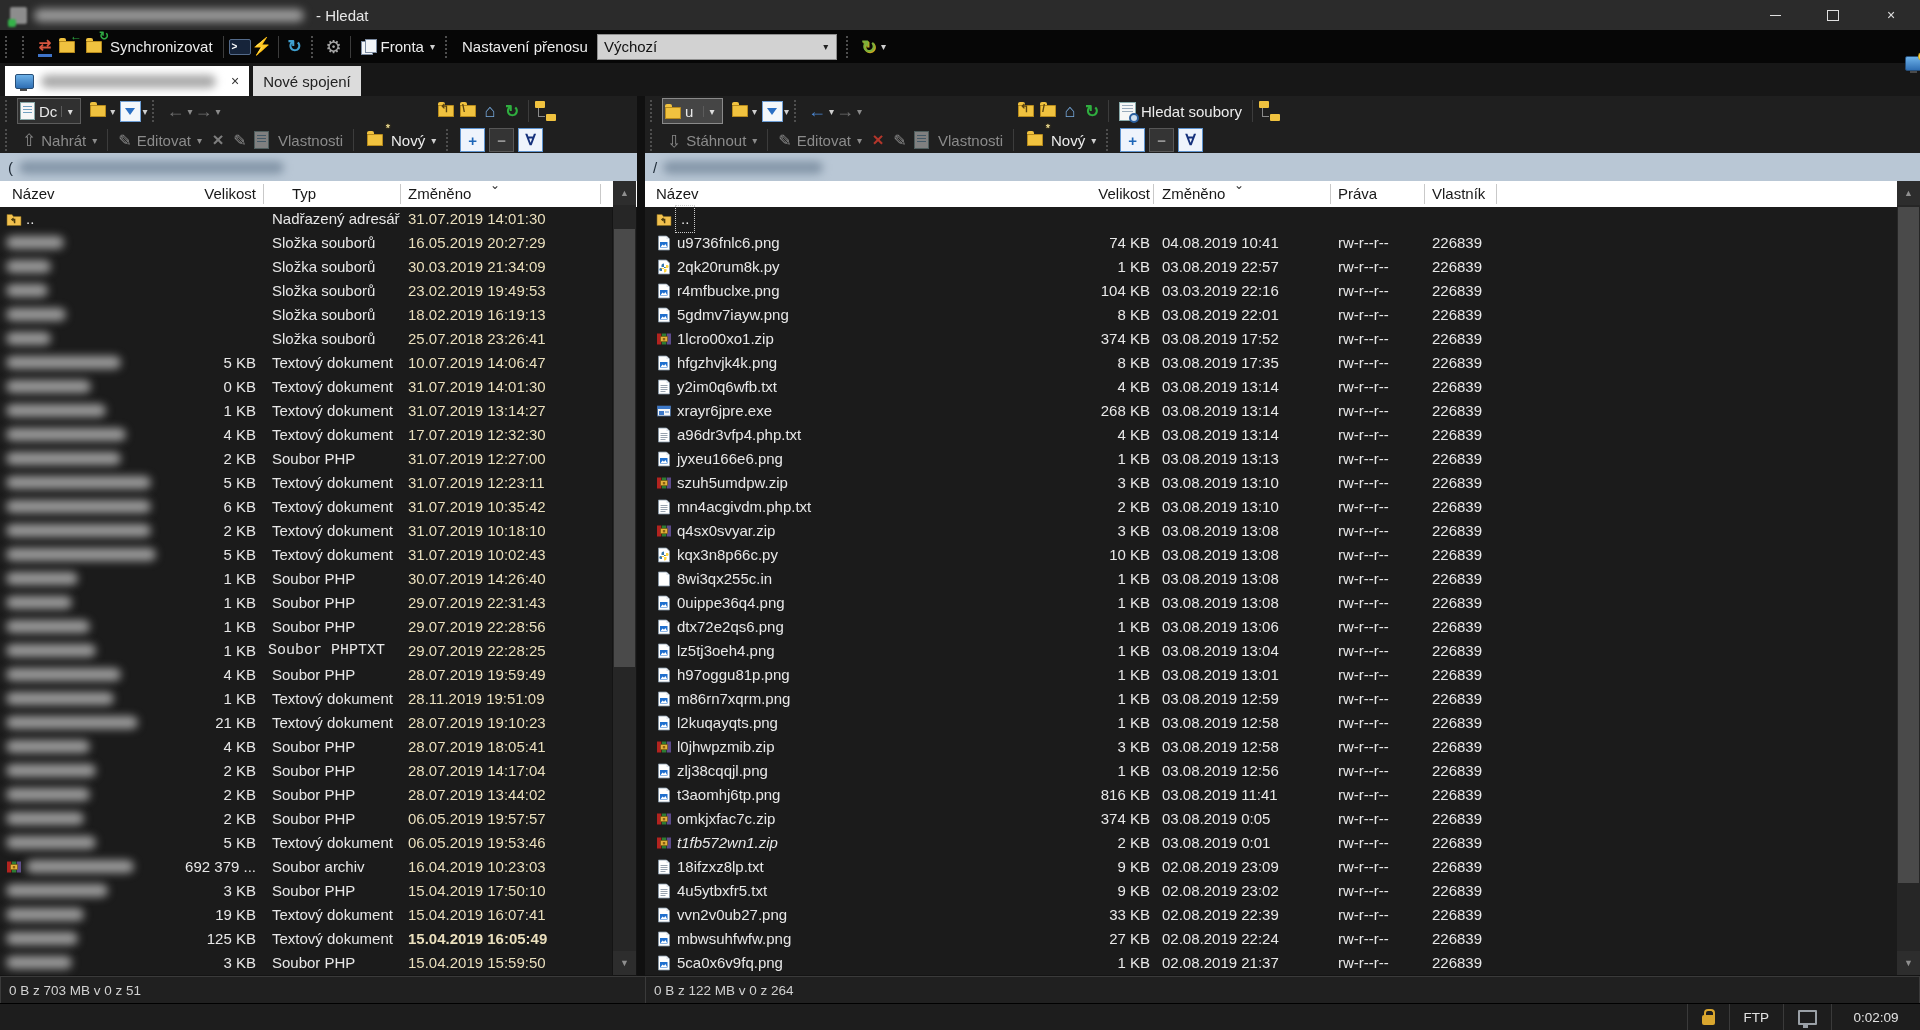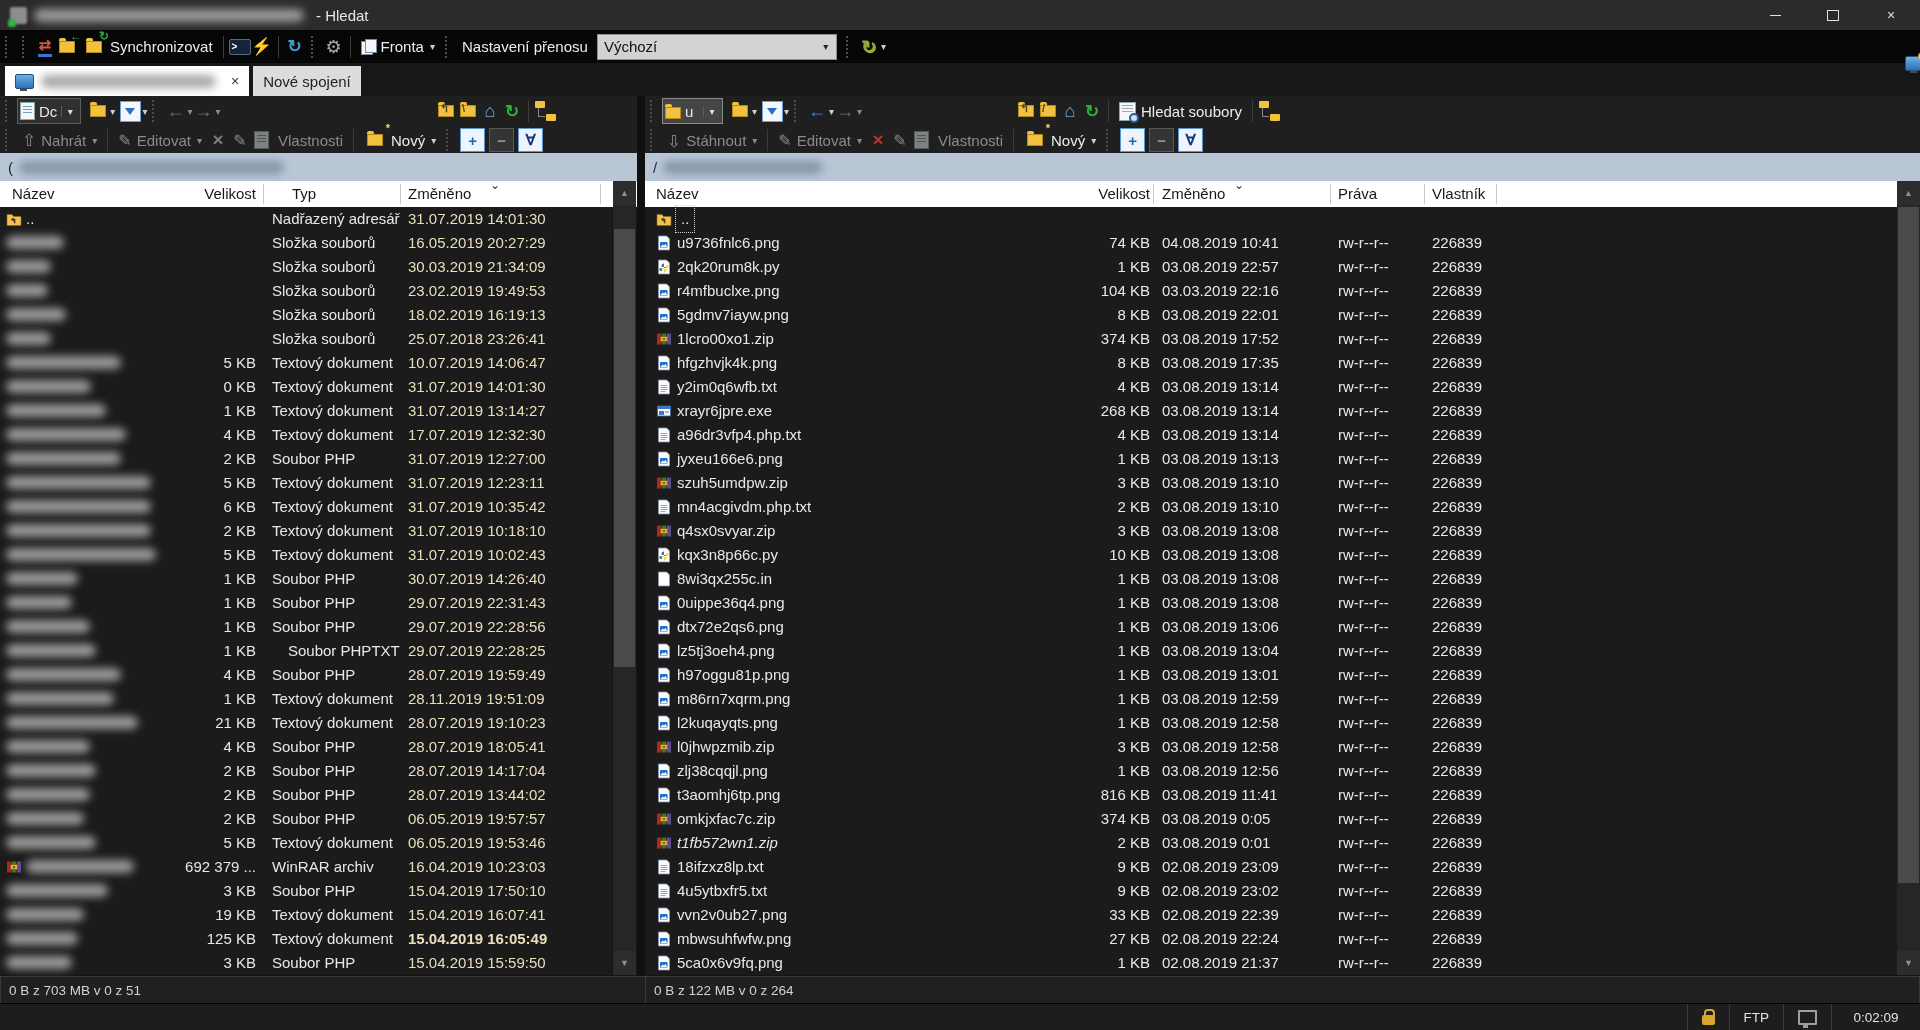--- a/index.html
+++ b/index.html
@@ -550,21 +550,21 @@
     </div>
     <div class="frow">
       <div class="blur" style="position: absolute; left: 6px; top: 5px; width: 84px;"></div>
       <div class="cell right-al" style="left: 140px; width: 116px;">1 KB</div>
       <div class="cell" style="left: 272px;">Soubor PHP</div>
       <div class="cell ldate" style="left: 408px;">29.07.2019 22:28:56</div>
     </div>
     <div class="frow">
       <div class="blur" style="position: absolute; left: 6px; top: 5px; width: 90px;"></div>
       <div class="cell right-al" style="left: 140px; width: 116px;">1 KB</div>
-      <div class="cell" style="left: 288px;">Soubor PHPTXT</div>
+      <div class="cell" style="left: 268px; font-family: Liberation Mono, monospace;">Soubor PHPTXT</div>
       <div class="cell ldate" style="left: 408px;">29.07.2019 22:28:25</div>
     </div>
     <div class="frow">
       <div class="blur" style="position: absolute; left: 6px; top: 5px; width: 115px;"></div>
       <div class="cell right-al" style="left: 140px; width: 116px;">4 KB</div>
       <div class="cell" style="left: 272px;">Soubor PHP</div>
       <div class="cell ldate" style="left: 408px;">28.07.2019 19:59:49</div>
     </div>
     <div class="frow">
       <div class="blur" style="position: absolute; left: 6px; top: 5px; width: 108px;"></div>
@@ -613,21 +613,21 @@
         <svg viewBox="0 0 16 16">
           <rect x="1" y="2.5" width="4.3" height="11" fill="#b3231f"></rect>
           <rect x="5.9" y="2.5" width="4.3" height="11" fill="#2e7d32"></rect>
           <rect x="10.8" y="2.5" width="4.2" height="11" fill="#5e4b8b"></rect>
           <rect x="4.6" y="5.6" width="6.8" height="5" fill="#e6b33c" stroke="#7a5c10" stroke-width="0.7"></rect>
           <rect x="6.8" y="7" width="2.4" height="2.4" fill="#8a6414"></rect>
         </svg>
       </div>
       <div class="blur" style="position: absolute; left: 26px; top: 5px; width: 108px;"></div>
       <div class="cell right-al" style="left: 140px; width: 116px;">692 379 ...</div>
-      <div class="cell" style="left: 272px;">WinRAR archiv</div>
+      <div class="cell" style="left: 272px;">Soubor archiv</div>
       <div class="cell ldate" style="left: 408px;">16.04.2019 10:23:03</div>
     </div>
     <div class="frow">
       <div class="blur" style="position: absolute; left: 6px; top: 5px; width: 102px;"></div>
       <div class="cell right-al" style="left: 140px; width: 116px;">3 KB</div>
       <div class="cell" style="left: 272px;">Soubor PHP</div>
       <div class="cell ldate" style="left: 408px;">15.04.2019 17:50:10</div>
     </div>
     <div class="frow">
       <div class="blur" style="position: absolute; left: 6px; top: 5px; width: 78px;"></div>

